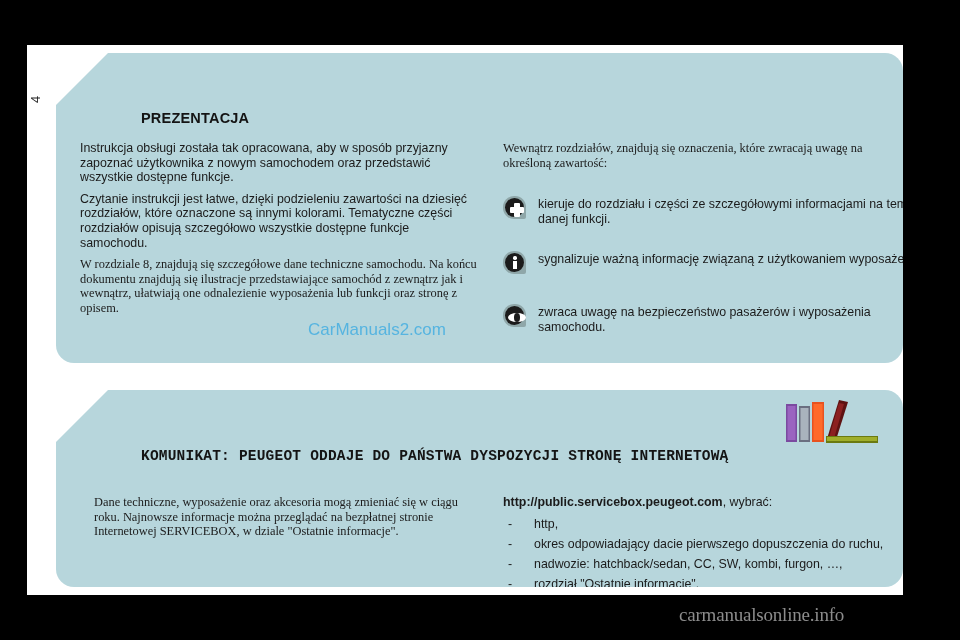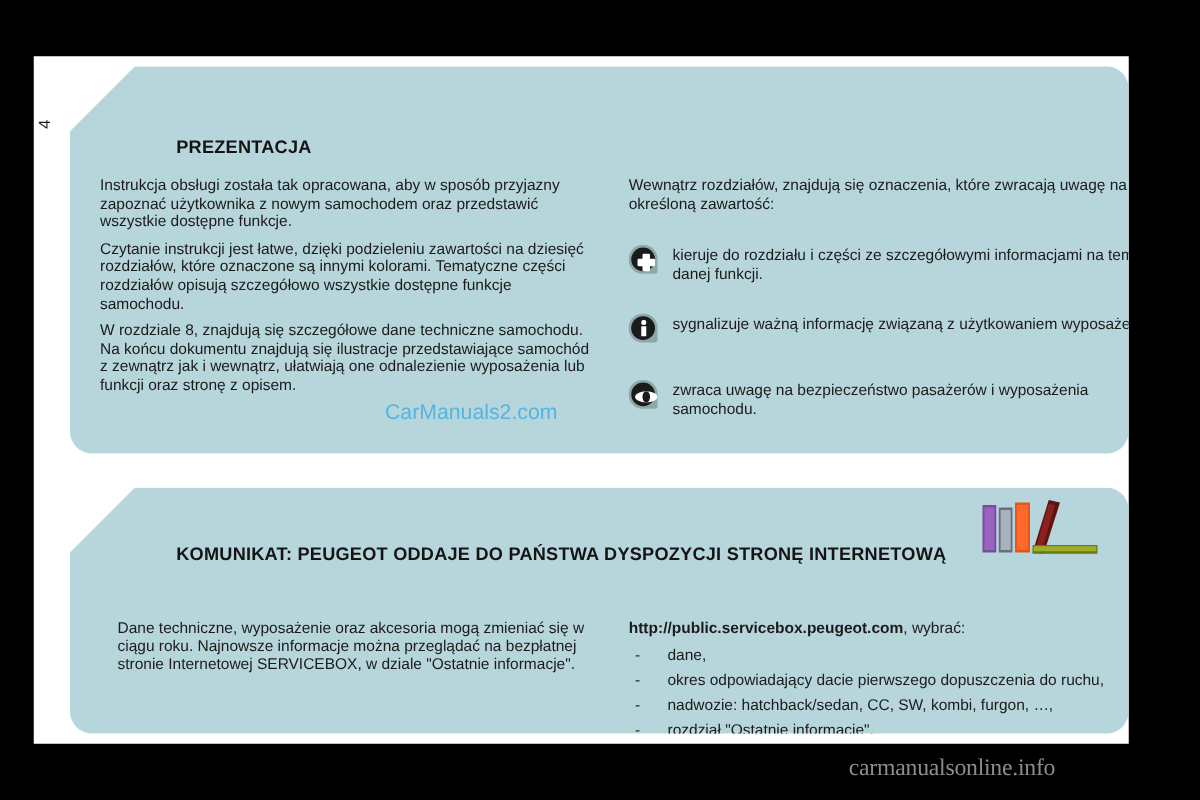--- a/index.html
+++ b/index.html
@@ -68,30 +68,30 @@
 
   .panel-title {
     position: absolute;
     font-weight: bold;
     font-size: 14.5px;
     color: #141414;
     letter-spacing: 0.2px;
     line-height: 20px;
   }
   #presentation-title { left: 85px; top: 55px; }
-  #komunikat-title { left: 85px; top: 44px; width: 640px; }
+  #komunikat-title { left: 85px; top: 56px; width: 640px; font-family: Liberation Mono, monospace; }
 
   .col {
     position: absolute;
     font-size: 12.4px;
     line-height: 14.6px;
     color: #1b1b1b;
   }
   .col p { margin: 0 0 7px 0; }
-  .col p:last-child { margin-bottom: 0; }
+  .col p:last-child { margin-bottom: 0; font-family: Liberation Serif, serif; }
 
   
   #pres-left  { left: 24px;  top: 88px;  width: 400px; }
   #pres-right { left: 447px; top: 88px;  width: 400px; }
 
   
   .legend-row {
     position: absolute;
     display: flex;
     align-items: flex-start;
@@ -277,21 +277,21 @@
         <rect x="45" y="41" width="50" height="4" fill="#9fae2a"></rect>
       </svg>
 
       <div class="col" id="kom-left">
         <p>Dane techniczne, wyposażenie oraz akcesoria mogą zmieniać się w ciągu roku. Najnowsze informacje można przeglądać na bezpłatnej stronie Internetowej SERVICEBOX, w dziale "Ostatnie informacje".</p>
       </div>
 
       <div class="col" id="kom-right">
         <p class="url-line"><span class="url-strong">http://public.servicebox.peugeot.com</span><span>, wybrać:</span></p>
         <ul class="dash-list">
-          <li>dane,</li>
+          <li>http,</li>
           <li>okres odpowiadający dacie pierwszego dopuszczenia do ruchu,</li>
           <li>nadwozie: hatchback/sedan, CC, SW, kombi, furgon, …,</li>
           <li>rozdział "Ostatnie informacje".</li>
         </ul>
       </div>
     </div>
 
   </div>
 
   <div class="watermark-center">CarManuals2.com</div>

